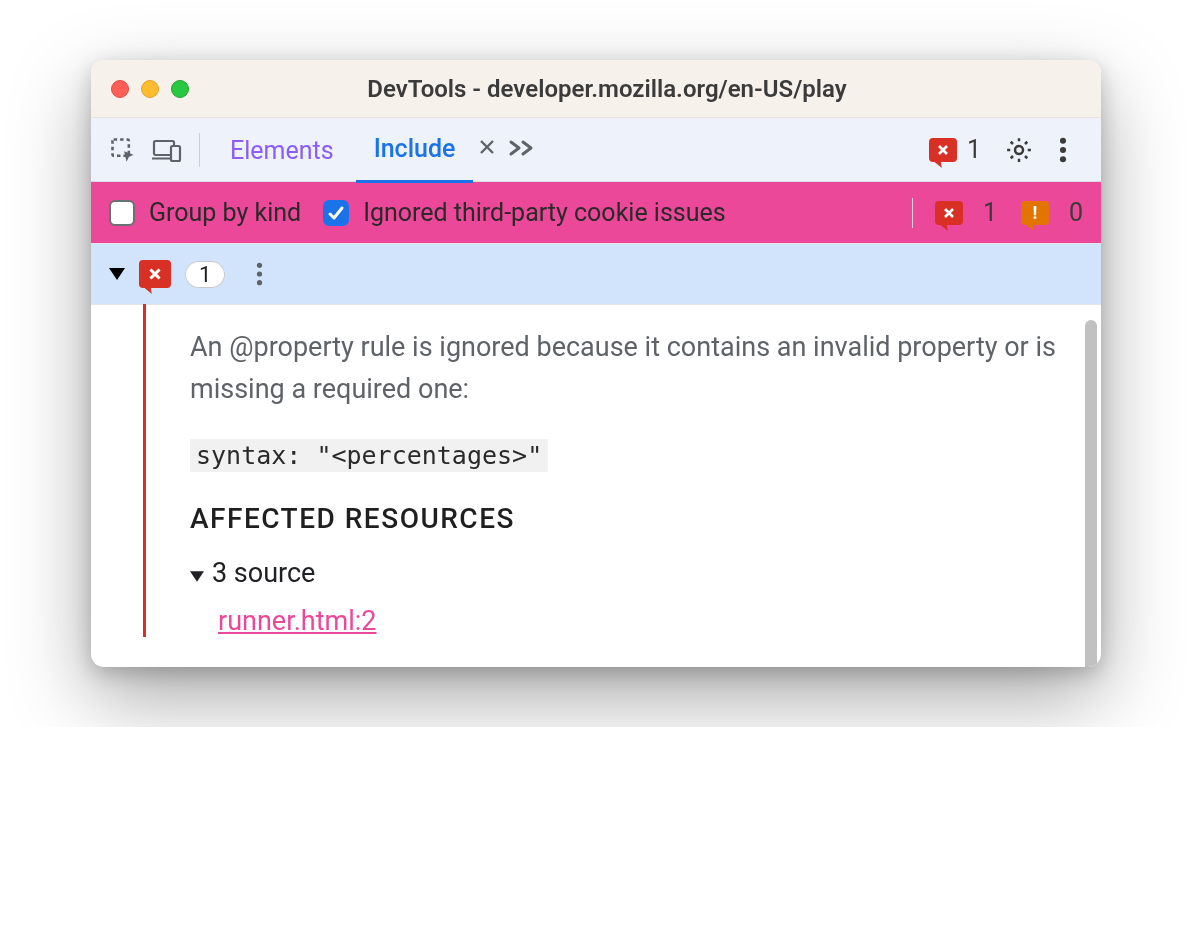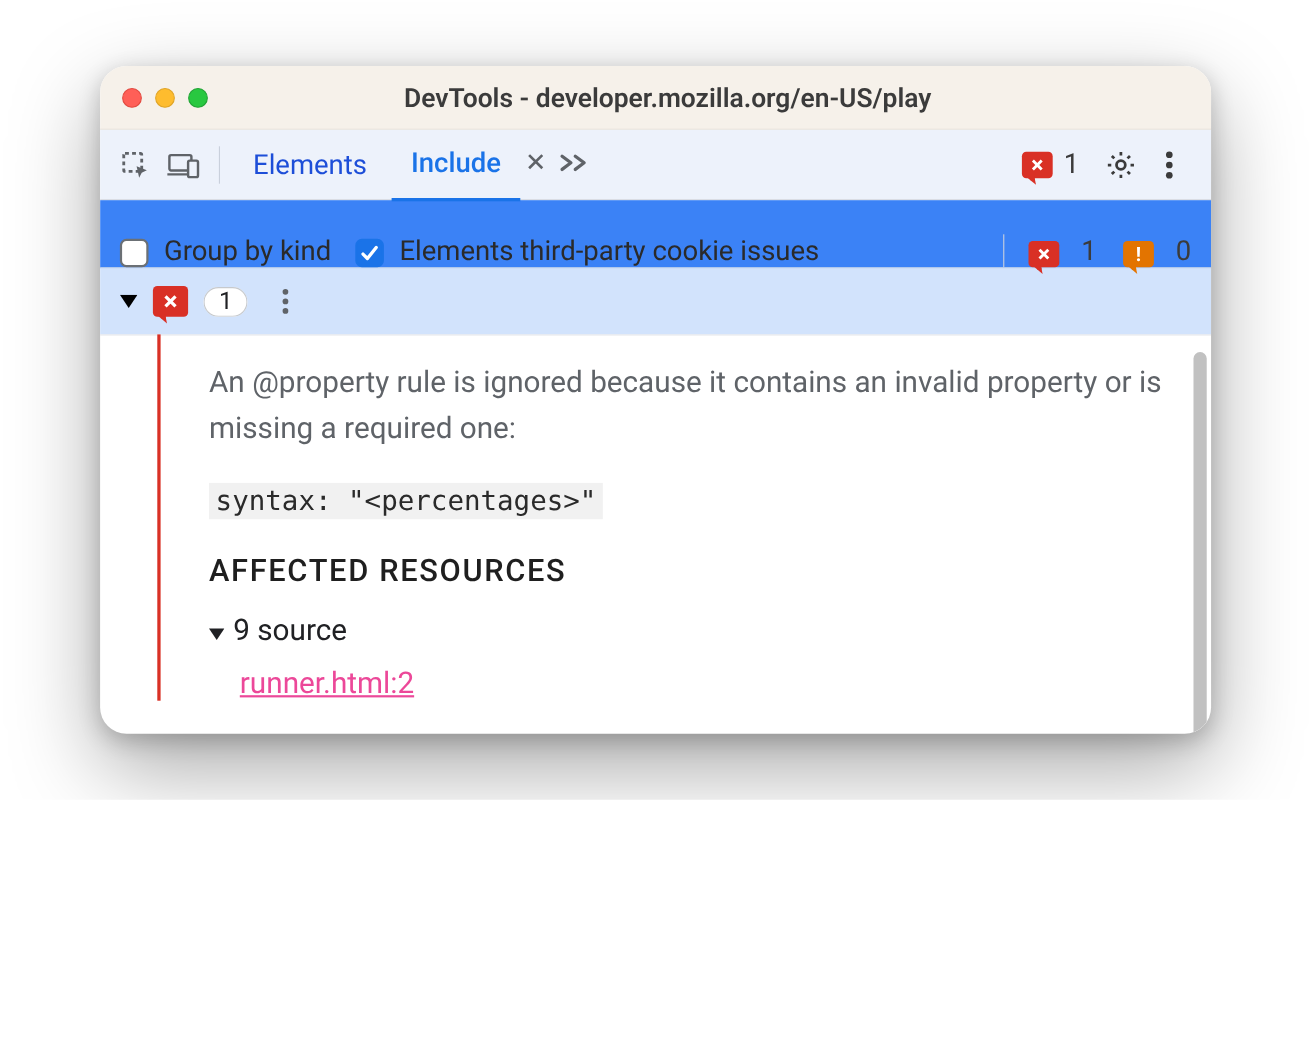--- a/index.html
+++ b/index.html
@@ -6,21 +6,21 @@
   body {
     font-family: -apple-system, BlinkMacSystemFont, "Segoe UI", Roboto, Helvetica, Arial, sans-serif;
     background: #fff;
     display: flex;
     justify-content: center;
     align-items: flex-start;
     padding: 60px 40px;
   }
   .window {
     width: 1010px;
-    border-radius: 24px;
+    border-radius: 13px;
     overflow: hidden;
     box-shadow: 0 30px 80px rgba(0,0,0,0.35), 0 6px 20px rgba(0,0,0,0.2);
     background: #fff;
     position: relative;
   }
   
   .titlebar {
     height: 58px;
     background: #f6f1ea;
     display: flex;
@@ -58,21 +58,21 @@
     cursor: pointer;
     border-radius:4px;
   }
   .divider-v {
     width: 1px; height: 34px; background: #c9d0dc;
     margin: 0 8px;
   }
   .tab {
     padding: 18px 18px 17px;
     font-size: 25px;
-    color: #1d4ed8;
+    color: #8b5cf6;
     cursor: pointer;
     display:flex;
     align-items:center;
     gap:8px;
   }
   .tab.active {
     color: #1a73e8;
     border-bottom: 3px solid #1a73e8;
     font-weight: 500;
   }
@@ -99,23 +99,23 @@
   .badge-orange-speech::after{
     content:""; position:absolute; left:4px; bottom:-6px;
     border:4px solid transparent; border-top-color:#e37400; border-right-color:#e37400;
     transform:skewX(12deg);
   }
   .count-n { font-size:25px; color:#3b3b3b; margin-left:6px; }
   .gear, .kebab { color:#3b3b3b; }
   
   .filterbar {
     height: 62px;
-    background: #3b82f6;
+    background: #ec4899;
     display: flex;
-    align-items: flex-end;
+    align-items: center;
     padding: 0 18px;
     border-bottom: 1px solid #e3e5e9;
     gap: 14px;
     font-size: 25px;
   }
   .checkbox {
     width: 26px; height:26px; border:2.5px solid #6b7075; border-radius:6px;
     display:inline-flex; align-items:center; justify-content:center;
     background:#fff;
   }
@@ -248,21 +248,21 @@
 
   <div class="filterbar">
     <span class="checkbox"></span>
     <span class="filter-label">Group by kind</span>
 
     <span class="checkbox checked" style="margin-left:8px;">
       <svg width="18" height="18" viewBox="0 0 18 18" fill="none" stroke="currentColor" stroke-width="3" stroke-linecap="round" stroke-linejoin="round">
           <polyline points="3,10 7,14 15,4"></polyline>
         </svg>
     </span>
-    <span class="filter-label">Elements third-party cookie issues</span>
+    <span class="filter-label">Ignored third-party cookie issues</span>
 
     <div class="spacer"></div>
     <div class="divider-v" style="height:30px;"></div>
 
     <span class="badge-red-speech">
       <svg width="14" height="14" viewBox="0 0 14 14" stroke="#fff" stroke-width="2.6">
           <path d="M3 3 L11 11 M11 3 L3 11"></path>
         </svg>
     </span>
     <span class="count-n">1</span>
@@ -297,21 +297,21 @@
     <div class="body-inner">
       <p class="desc">An @property rule is ignored because it contains an invalid property or is missing a required one:</p>
       <span class="code-chip">syntax: "&lt;percentages&gt;"</span>
       <h4 class="section-h">AFFECTED RESOURCES</h4>
       <div class="src-row">
         <span>
           <svg width="14" height="11" viewBox="0 0 16 12" fill="currentColor">
               <polygon points="0,0 16,0 8,12"></polygon>
             </svg>
         </span>
-        <span>9 source</span>
+        <span>3 source</span>
       </div>
       <a class="src-link">runner.html:2</a>
     </div>
   </div>
 
   <div class="scroll-track"></div>
   <div class="scroll-thumb"></div>
 
 </div>
 

